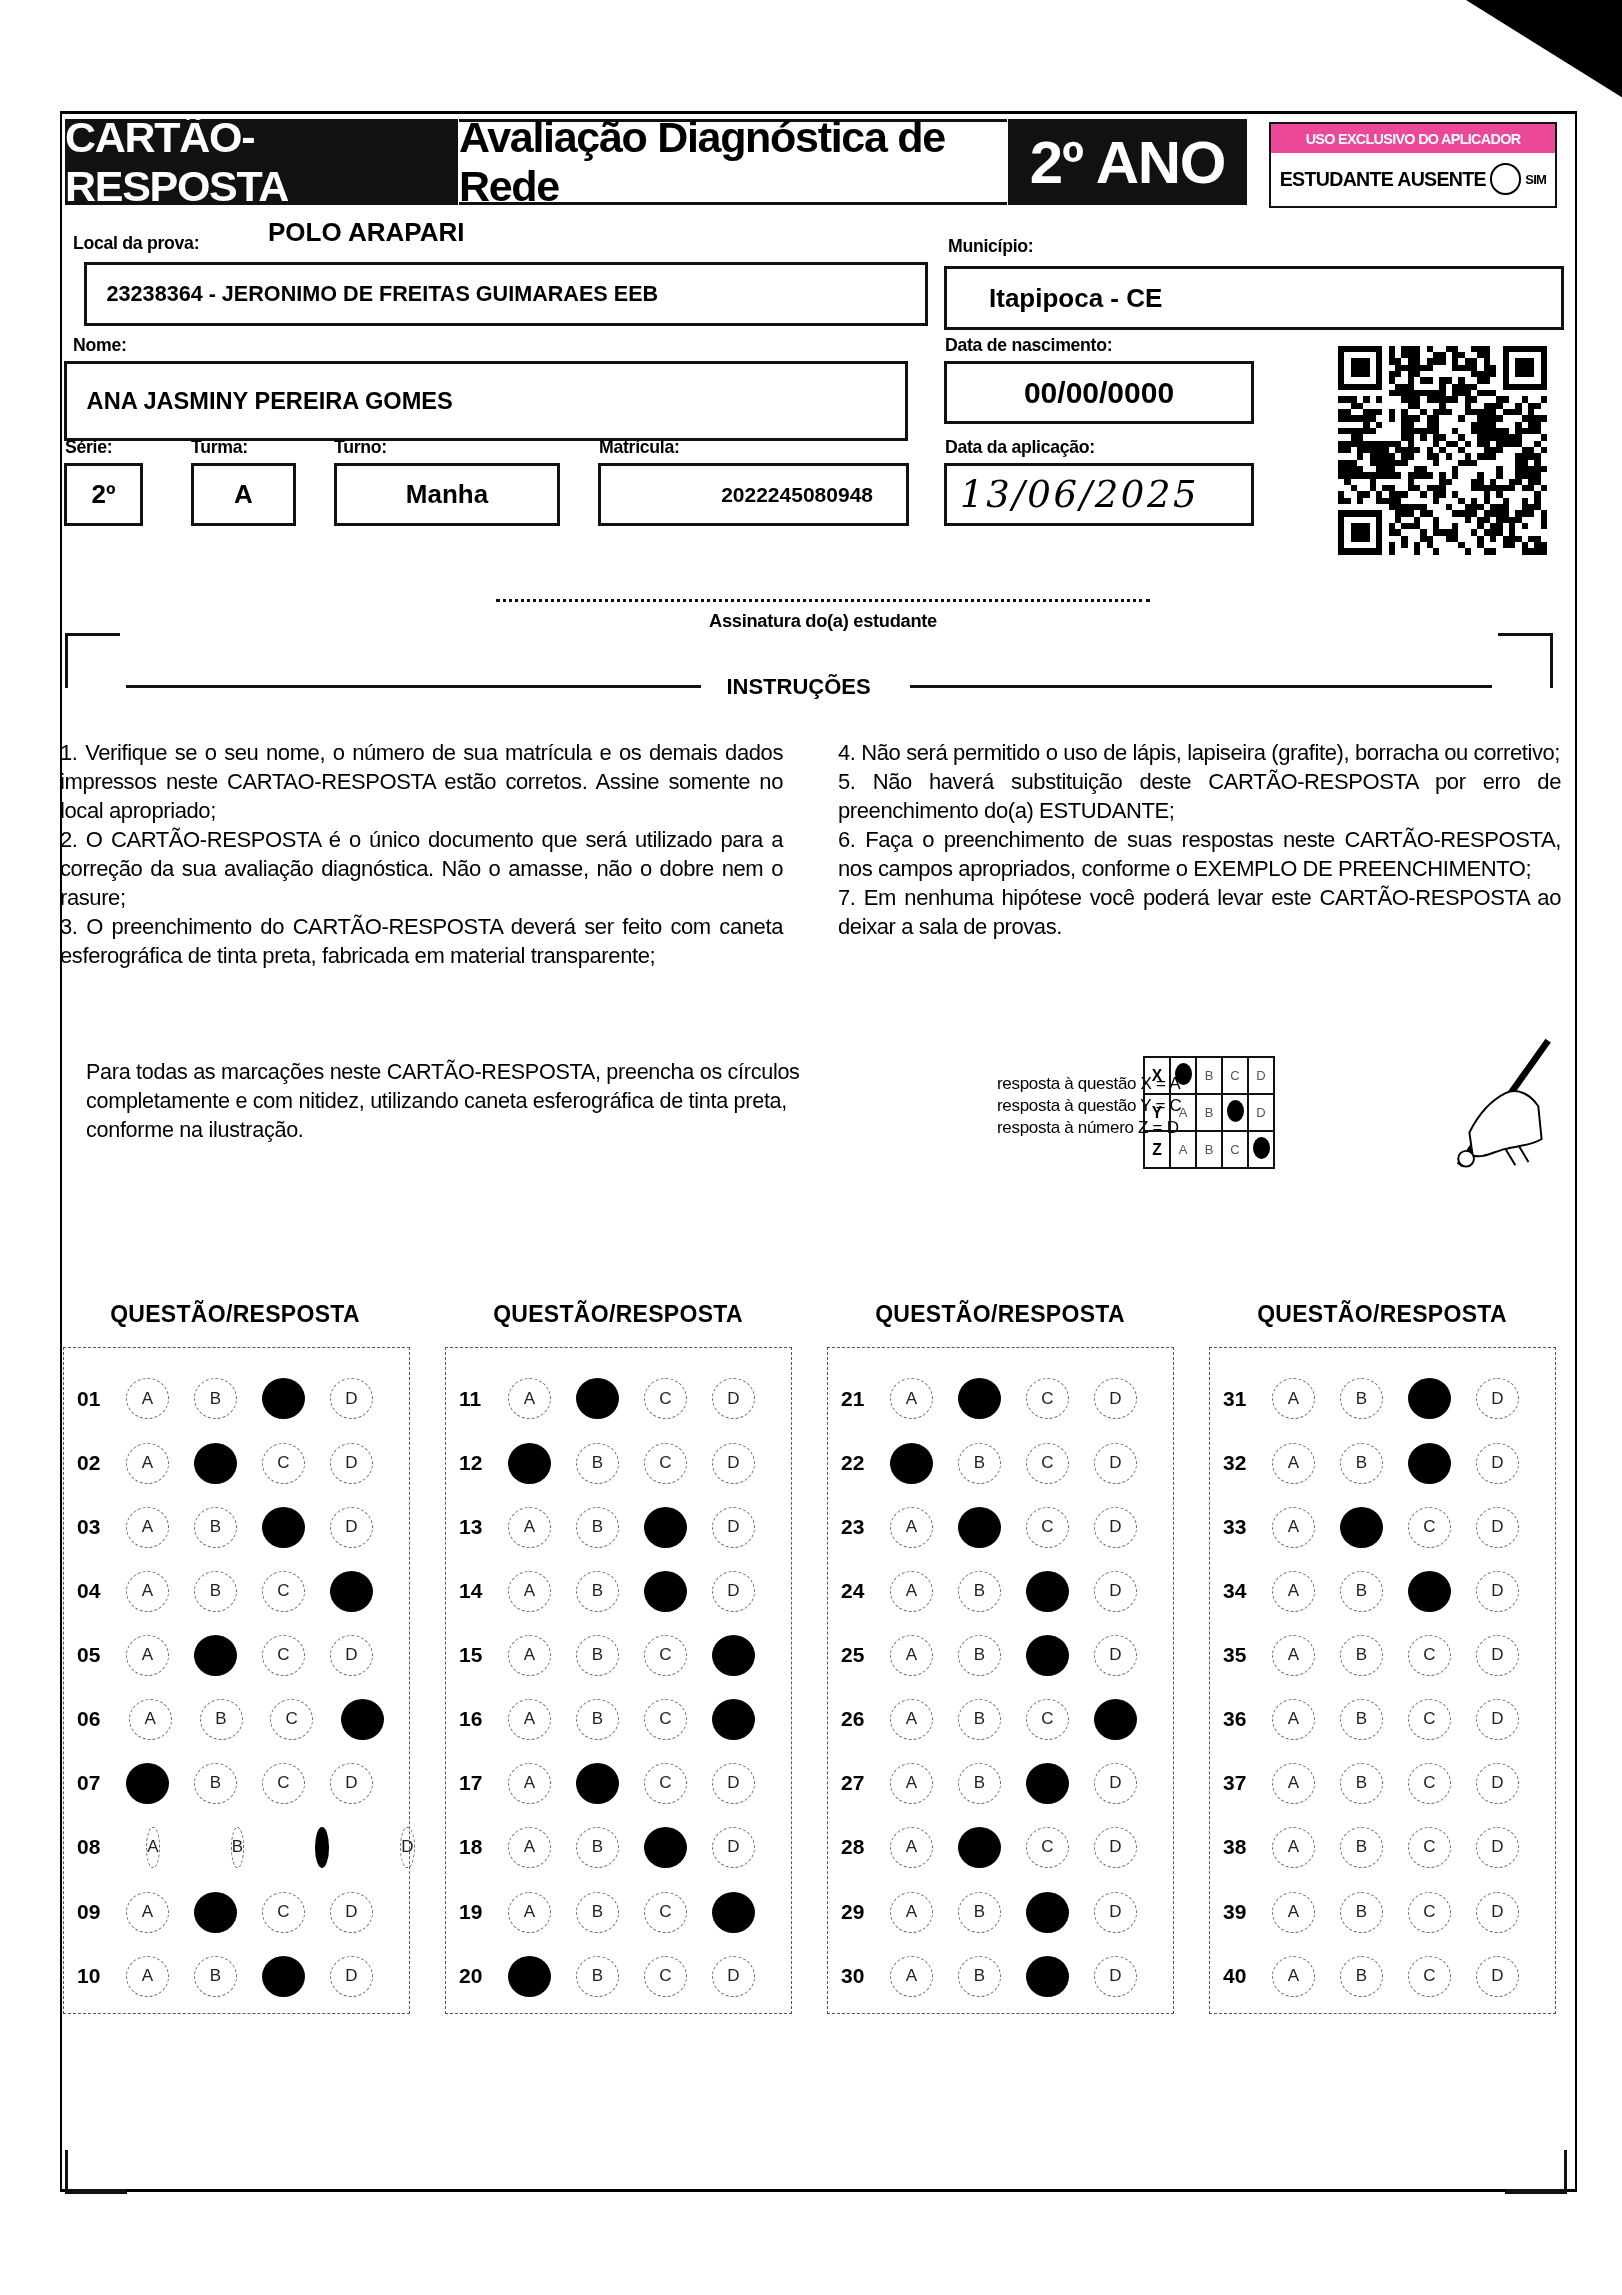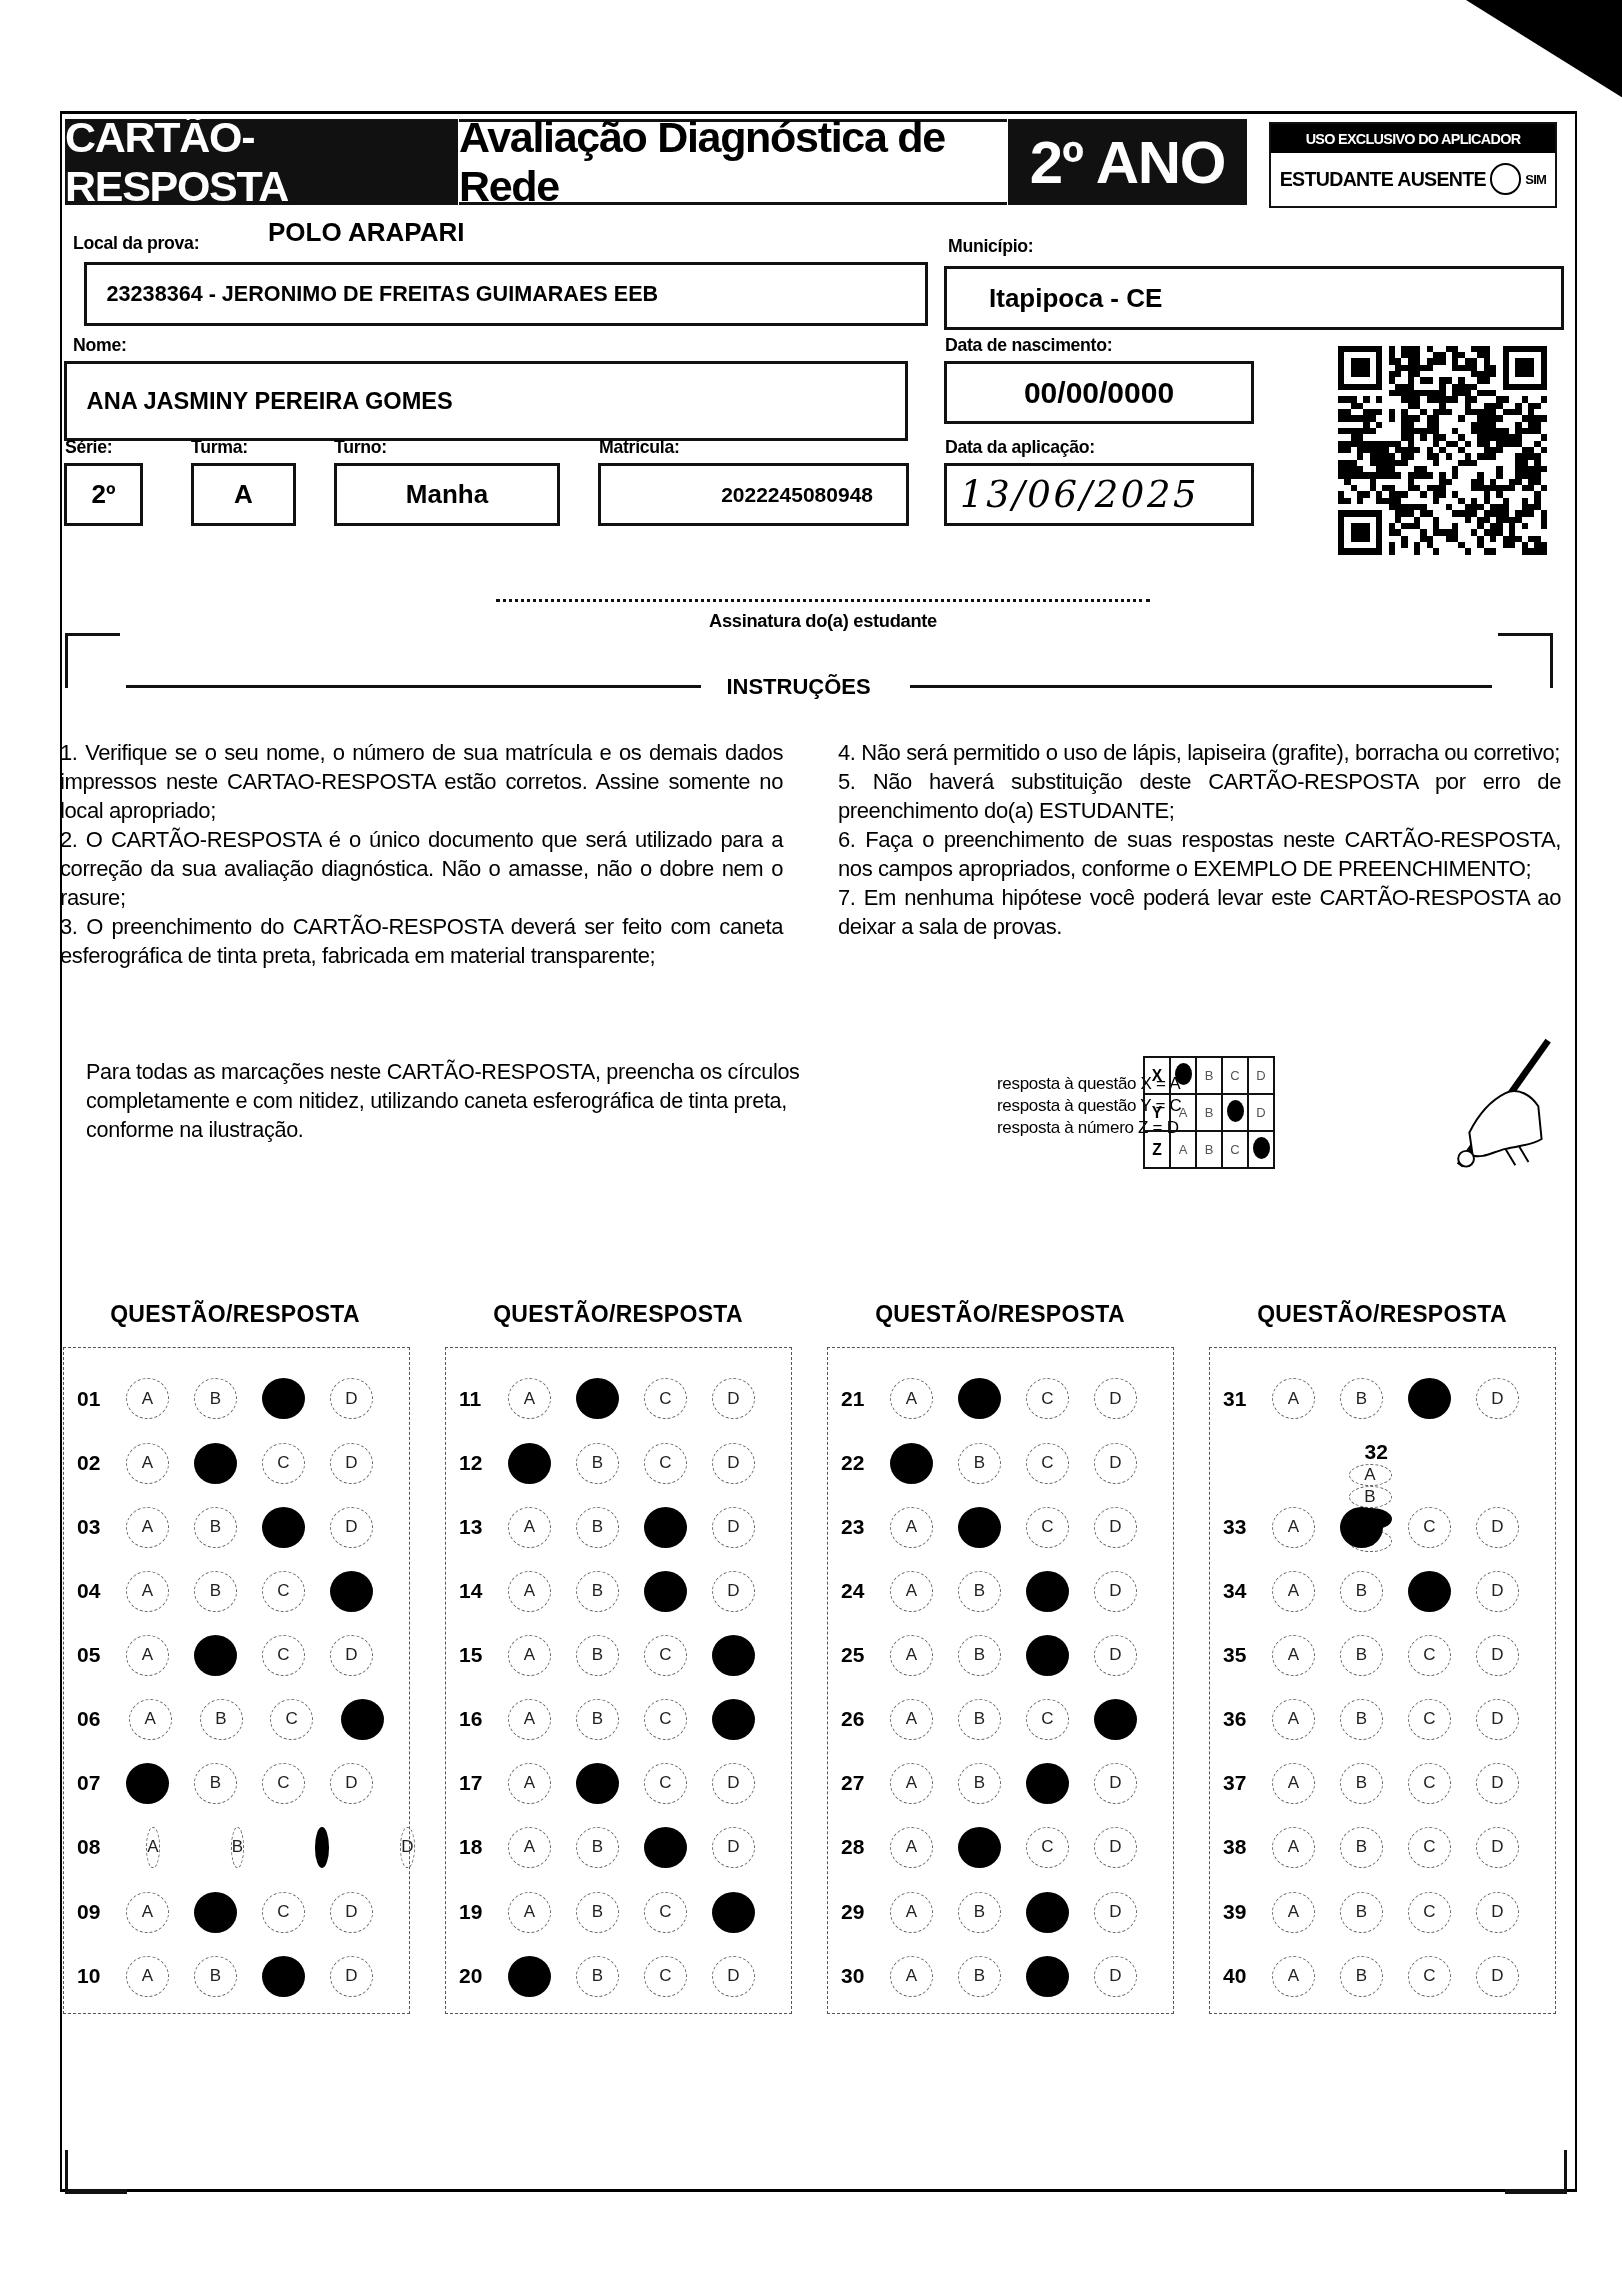--- a/index.html
+++ b/index.html
@@ -21,21 +21,21 @@
     font-weight: bold; font-size: 43px; letter-spacing: -1.3px; }
   .hdr-mid { position: absolute; left: 459px; top: 119px; width: 548px; height: 86px;
     border-top: 3.9px solid #111; border-bottom: 3.9px solid #111; box-sizing: border-box;
     display: flex; align-items: center; justify-content: center;
     font-weight: bold; font-size: 43px; letter-spacing: -1.3px; }
   .hdr-grade { position: absolute; left: 1008px; top: 119px; width: 239px; height: 86px;
     background: #111; color: #fff; display: flex; align-items: center; justify-content: center;
     font-weight: bold; font-size: 60px; letter-spacing: -1.3px; }
   .applicator { position: absolute; left: 1269px; top: 122px; width: 288px; height: 86px;
     border: 2.6px solid #111; box-sizing: border-box; }
-  .applicator .top { height: 29px; background: #000000; color: #fff; font-size: 14.4px; font-weight: bold;
+  .applicator .top { height: 29px; background: #ec4899; color: #fff; font-size: 14.4px; font-weight: bold;
     display: flex; align-items: center; justify-content: center; letter-spacing: -0.7px; }
   .applicator .bot { height: 52px; display: flex; align-items: center; justify-content: center;
     font-size: 19.6px; font-weight: bold; letter-spacing: -0.7px; gap: 3.9px; }
   .applicator .bubble { width: 27.5px; height: 27.5px; border: 2px solid #000; border-radius: 50%; display: inline-block; }
   .applicator .sim { font-size: 13px; }
 
   
   .lbl { position: absolute; font-size: 17.7px; font-weight: bold; letter-spacing: -0.3px; }
   .field { position: absolute; border: 3.3px solid #111; box-sizing: border-box;
     display: flex; align-items: center; font-weight: bold; }
@@ -1020,21 +1020,21 @@
     </div>
     <div class="q-head" style="left: 1212px;">QUESTÃO/RESPOSTA</div>
     <div class="q-box" style="left: 1209px;">
       <div class="q-row" style="top: 27.5px;">
         <div class="q-num">31</div>
         <div class="q-opt">A</div>
         <div class="q-opt">B</div>
         <div class="q-opt filled">C</div>
         <div class="q-opt">D</div>
       </div>
-      <div class="q-row" style="top: 92px; flex-direction: column;">
+      <div class="q-row" style="top: 92px;">
         <div class="q-num">32</div>
         <div class="q-opt">A</div>
         <div class="q-opt">B</div>
         <div class="q-opt filled">C</div>
         <div class="q-opt">D</div>
       </div>
       <div class="q-row" style="top: 156px;">
         <div class="q-num">33</div>
         <div class="q-opt">A</div>
         <div class="q-opt filled">B</div>

